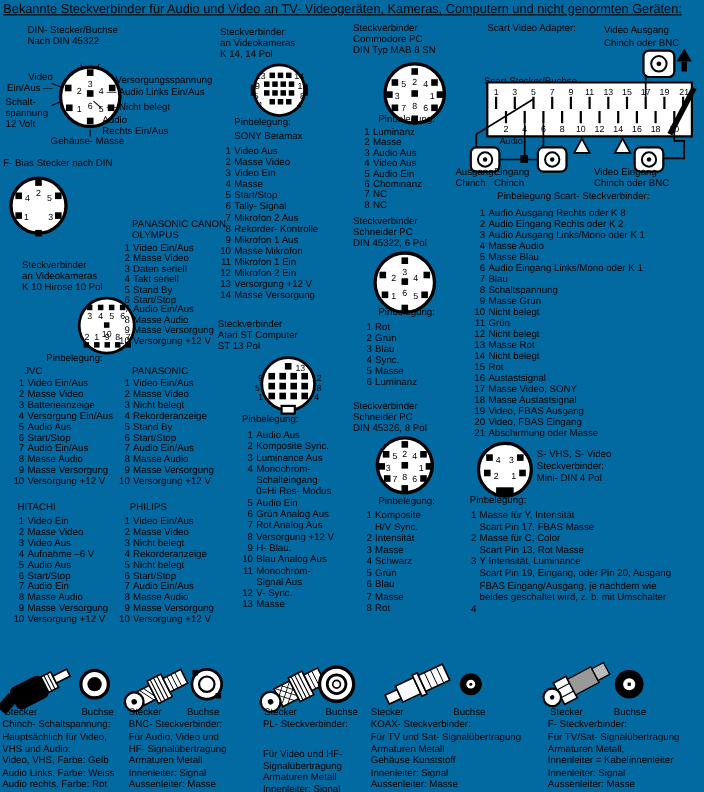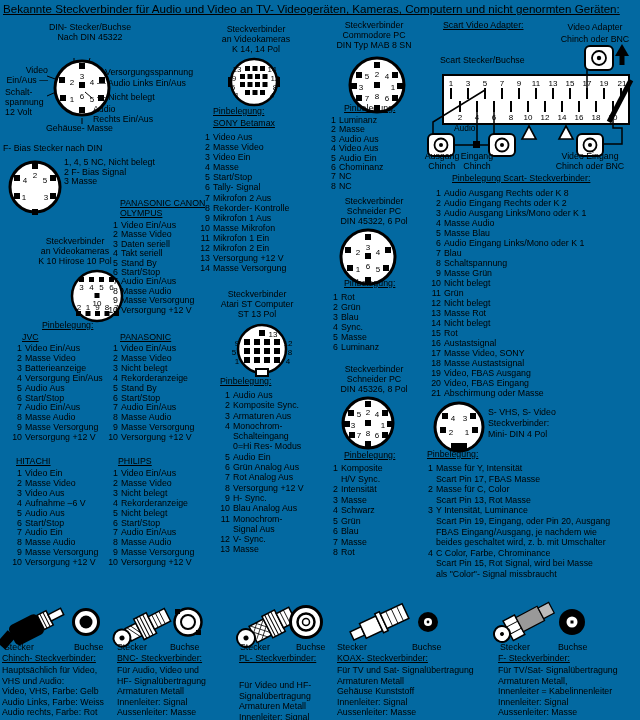--- a/index.html
+++ b/index.html
@@ -1,21 +1,21 @@
 <!DOCTYPE html>
 <html><head>
 <meta charset="utf-8">
 <style>
   html,body{margin:0;padding:0;background:#fff}
   #page{position:relative;width:640px;height:720px;background:#0369a1;color:#000;
         font-family:"Liberation Sans",sans-serif;font-size:8.8px;line-height:9.9px;overflow:hidden}
   .abs{position:absolute}
-  .c{text-align:center}
+  .c{}
   .r{text-align:right}
-  .u{text-decoration:underline}
+  .u{}
   .pre{white-space:pre-line}
   .title{font-size:11.6px;line-height:13px;text-decoration:underline;white-space:nowrap}
   .plist{--nw:14px}
   .plist .li-row{display:flex;align-items:flex-start}
   .plist .li-n{flex:none;width:var(--nw);text-align:right;margin-right:3px}
   .plist .li-t{white-space:pre-line}
   svg.abs{overflow:visible}
   svg text{font-family:"Liberation Sans",sans-serif;font-size:8.4px;fill:#000}
   svg text.pn{font-size:8px;text-anchor:middle}
   .sq{fill:#000}
@@ -70,23 +70,20 @@
     <rect class="sq" x="6" y="19" width="6" height="6"></rect>
       <rect class="sq" x="42" y="19" width="6" height="6"></rect>
     <rect class="sq" x="6" y="37" width="6" height="6"></rect>
       <rect class="sq" x="42" y="37" width="6" height="6"></rect>
     <text class="pn" x="17" y="27">4</text>
     <text class="pn" x="27" y="22">2</text>
     <text class="pn" x="37" y="27">5</text>
     <text class="pn" x="16" y="44">1</text>
     <text class="pn" x="38" y="44">3</text>
   </svg>
-  <div class="abs pre" style="left:64px;top:158px;line-height:9.7px">1, 4, 5 NC, Nicht belegt
-2 F- Bias Signal
-3 Masse</div>
 
   <div class="abs c pre" style="left:20px;top:237px;width:110px">Steckverbinder
 an Videokameras
 K 10 Hirose 10 Pol</div>
   <svg class="abs" style="left:68px;top:268px" width="58" height="58">
     <circle cx="29" cy="28" r="25" fill="#fff" stroke="#000" stroke-width="2.5"></circle>
     <rect class="sq" x="11" y="9" width="5" height="5"></rect>
       <rect class="sq" x="21" y="9" width="5" height="5"></rect>
     <rect class="sq" x="31" y="9" width="5" height="5"></rect>
       <rect class="sq" x="41" y="9" width="5" height="5"></rect>
@@ -451,21 +448,21 @@
       <div class="li-row">
         <span class="li-n">1</span>
         <span class="li-t">Audio Aus</span>
       </div>
       <div class="li-row">
         <span class="li-n">2</span>
         <span class="li-t">Komposite Sync.</span>
       </div>
       <div class="li-row">
         <span class="li-n">3</span>
-        <span class="li-t">Armaturen Aus</span>
+        <span class="li-t">Luminance Aus</span>
       </div>
       <div class="li-row">
         <span class="li-n">4</span>
         <span class="li-t">Monochrom-
 Schalteingang
 0=Hi Res- Modus</span>
       </div>
       <div class="li-row">
         <span class="li-n">5</span>
         <span class="li-t">Audio Ein</span>
@@ -477,21 +474,21 @@
       <div class="li-row">
         <span class="li-n">7</span>
         <span class="li-t">Rot Analog Aus</span>
       </div>
       <div class="li-row">
         <span class="li-n">8</span>
         <span class="li-t">Versorgung +12 V</span>
       </div>
       <div class="li-row">
         <span class="li-n">9</span>
-        <span class="li-t">H- Sync.</span>
+        <span class="li-t">H- Blau.</span>
       </div>
       <div class="li-row">
         <span class="li-n">10</span>
         <span class="li-t">Blau Analog Aus</span>
       </div>
       <div class="li-row">
         <span class="li-n">11</span>
         <span class="li-t">Monochrom-
 Signal Aus</span>
       </div>
@@ -665,23 +662,23 @@
         <span class="li-n">7</span>
         <span class="li-t">Masse</span>
       </div>
       <div class="li-row">
         <span class="li-n">8</span>
         <span class="li-t">Rot</span>
       </div>
     </div>
 
   <div class="abs u" style="left:443px;top:21px">Scart Video Adapter:</div>
-  <div class="abs c pre" style="left:549px;top:22px;width:92px;line-height:11.5px">Video Adapter
+  <div class="abs c pre" style="left:549px;top:22px;width:92px;line-height:11.5px">Video Ausgang
 Chinch oder BNC</div>
-  <div class="abs" style="left:440px;top:56px">Scart Stecker/Buchse</div>
+  <div class="abs" style="left:440px;top:69px">Scart Stecker/Buchse</div>
 
   <svg class="abs" style="left:425px;top:40px" width="215" height="140">
 
     <rect x="160" y="6" width="28" height="24" rx="5" fill="#fff" stroke="#000" stroke-width="2"></rect>
     <circle cx="174" cy="18" r="7" fill="#fff" stroke="#000" stroke-width="1.8"></circle>
       <circle cx="174" cy="18" r="2.2" fill="#000"></circle>
     <polygon points="197,4 190,16 204,16" fill="#000"></polygon>
       <rect x="194.5" y="16" width="5" height="9" fill="#000"></rect>
 
     <polygon points="18,35 204,35 204,84 18,84" fill="#fff" stroke="#000" stroke-width="2"></polygon>
@@ -859,23 +856,20 @@
       </div>
       <div class="li-row">
         <span class="li-n">3</span>
         <span class="li-t">Y Intensität, Luminance
 Scart Pin 19, Eingang, oder Pin 20, Ausgang
 FBAS Eingang/Ausgang, je nachdem  wie
 beides geschaltet wird, z. b. mit Umschalter</span>
       </div>
       <div class="li-row">
         <span class="li-n">4</span>
-        <span class="li-t">C Color,  Farbe, Chrominance
-Scart Pin 15, Rot Signal, wird bei Masse
-als  "Color"- Signal missbraucht</span>
       </div>
     </div>
 
   <svg class="abs" style="left:0;top:592px" width="640" height="60">
 
     <g transform="translate(14,44) rotate(-27)">
       <polygon points="-18,-2 -3,-8 1,2 -14,8" fill="#000"></polygon>
       <rect x="-2" y="-11" width="32" height="22" rx="5" fill="#000"></rect>
       <rect x="30" y="-8" width="10" height="16" fill="#fff" stroke="#000" stroke-width="1.5"></rect>
       <path d="M33 -8 V8 M36.5 -8 V8" stroke="#000" stroke-width="1"></path>
@@ -942,21 +936,21 @@
     </g>
     <g>
       <circle cx="572" cy="30" r="13" fill="#000"></circle>
       <circle cx="572" cy="30" r="5.5" fill="#fff"></circle>
       <rect x="570.5" y="28.5" width="3" height="3" fill="#000"></rect>
     </g>
   </svg>
 
   <div class="abs" style="left:4px;top:643px">Stecker</div>
   <div class="abs" style="left:74px;top:643px">Buchse</div>
-  <div class="abs u" style="left:2px;top:654px">Chinch- Steckverbinder:</div>
+  <div class="abs u" style="left:2px;top:654px">Chinch- Schaltspannung:</div>
   <div class="abs pre" style="left:2px;top:665px;line-height:10.5px">Hauptsächlich für Video,
 VHS und Audio:
 Video, VHS, Farbe: Gelb
 Audio Links, Farbe: Weiss
 Audio rechts, Farbe: Rot</div>
 
   <div class="abs" style="left:117px;top:643px">Stecker</div>
   <div class="abs" style="left:170px;top:643px">Buchse</div>
   <div class="abs u" style="left:117px;top:654px">BNC- Steckverbinder:</div>
   <div class="abs pre" style="left:117px;top:665px;line-height:10.5px">Für Audio, Video und

